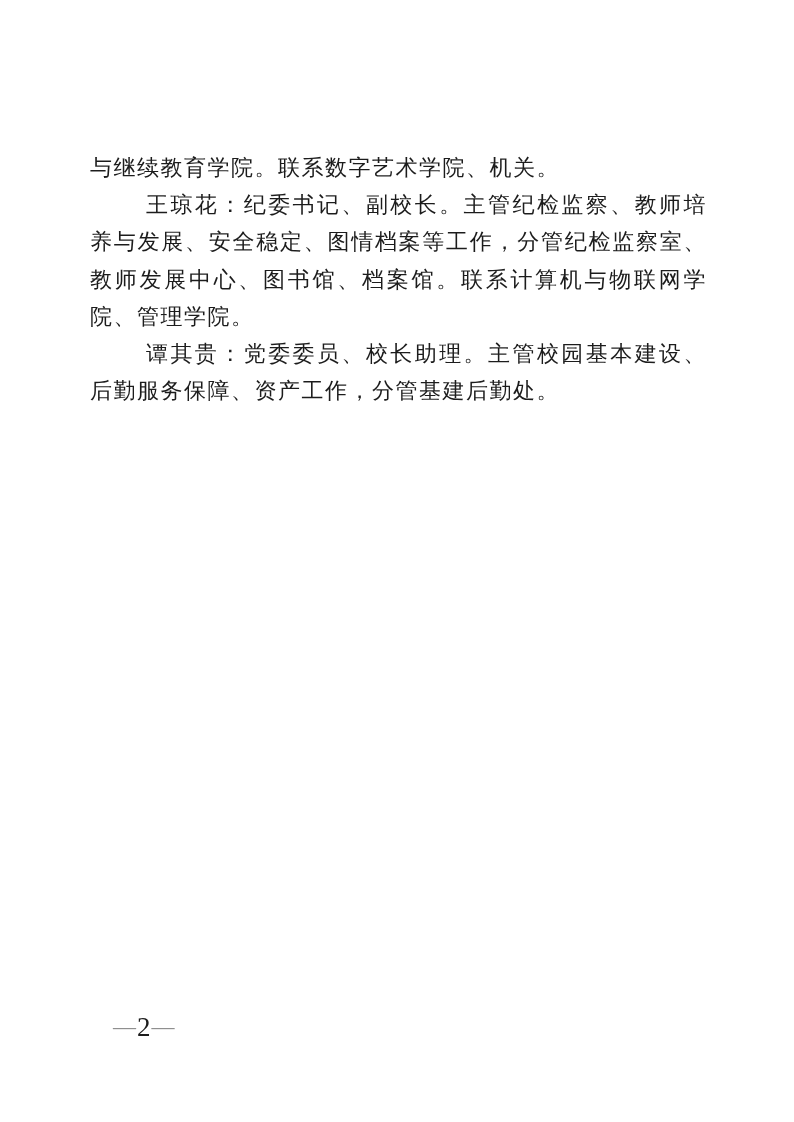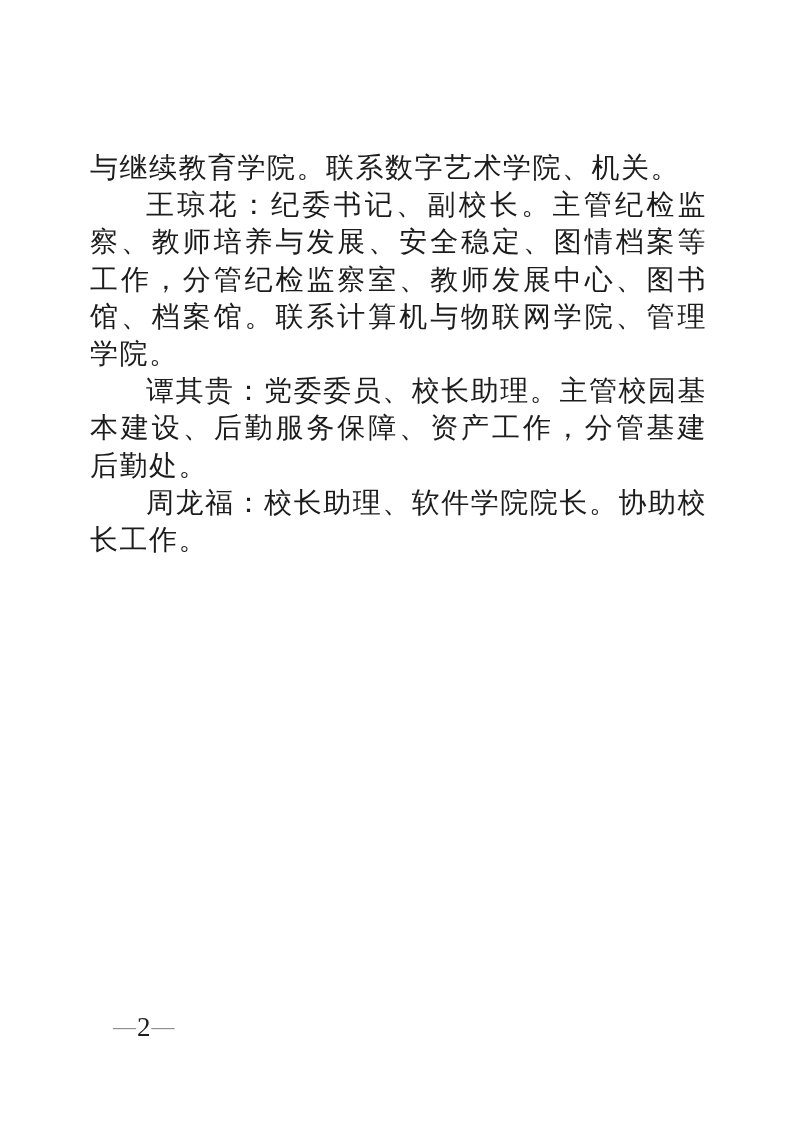--- a/index.html
+++ b/index.html
@@ -18,21 +18,21 @@
   }
   .content {
     position: absolute;
     left: 90px;
     top: 149px;
     width: 617px;
     color: #1c1c1c;
   }
   .content p {
     margin: 0;
-    font-size: 28px;
+    font-size: 22px;
     line-height: 37.2px;
     letter-spacing: 1.5px;
     text-align: justify;
     text-justify: inter-ideograph;
     word-break: break-all;
   }
   .content p.indent {
     text-indent: 56px;
   }
   .footer {
@@ -57,21 +57,20 @@
 </style>
 </head>
 <body>
 
 <div class="page">
 
   <div class="content">
     <p>与继续教育学院。联系数字艺术学院、机关。</p>
     <p class="indent">王琼花：纪委书记、副校长。主管纪检监察、教师培养与发展、安全稳定、图情档案等工作，分管纪检监察室、教师发展中心、图书馆、档案馆。联系计算机与物联网学院、管理学院。</p>
     <p class="indent">谭其贵：党委委员、校长助理。主管校园基本建设、后勤服务保障、资产工作，分管基建后勤处。</p>
-    <p class="indent">周龙福：校长助理、软件学院院长。协助校长工作。</p>
   </div>
 
   <div class="footer">
     <span class="dash">—</span>
     <span class="num">2</span>
     <span class="dash">—</span>
   </div>
 
 </div>
 

